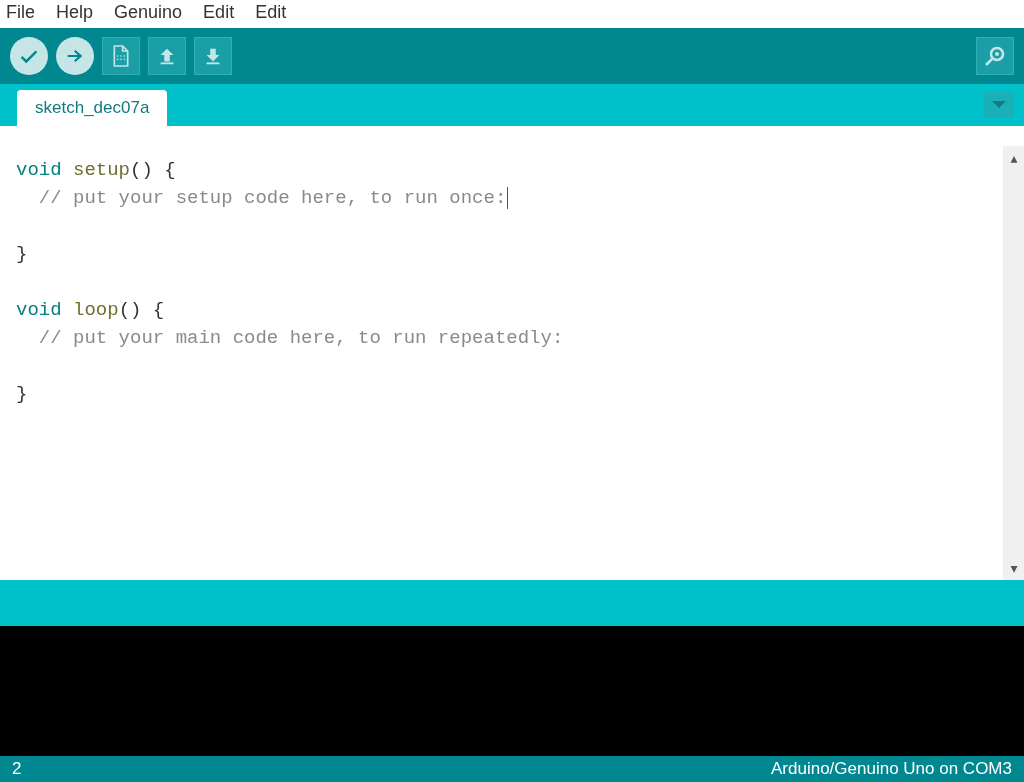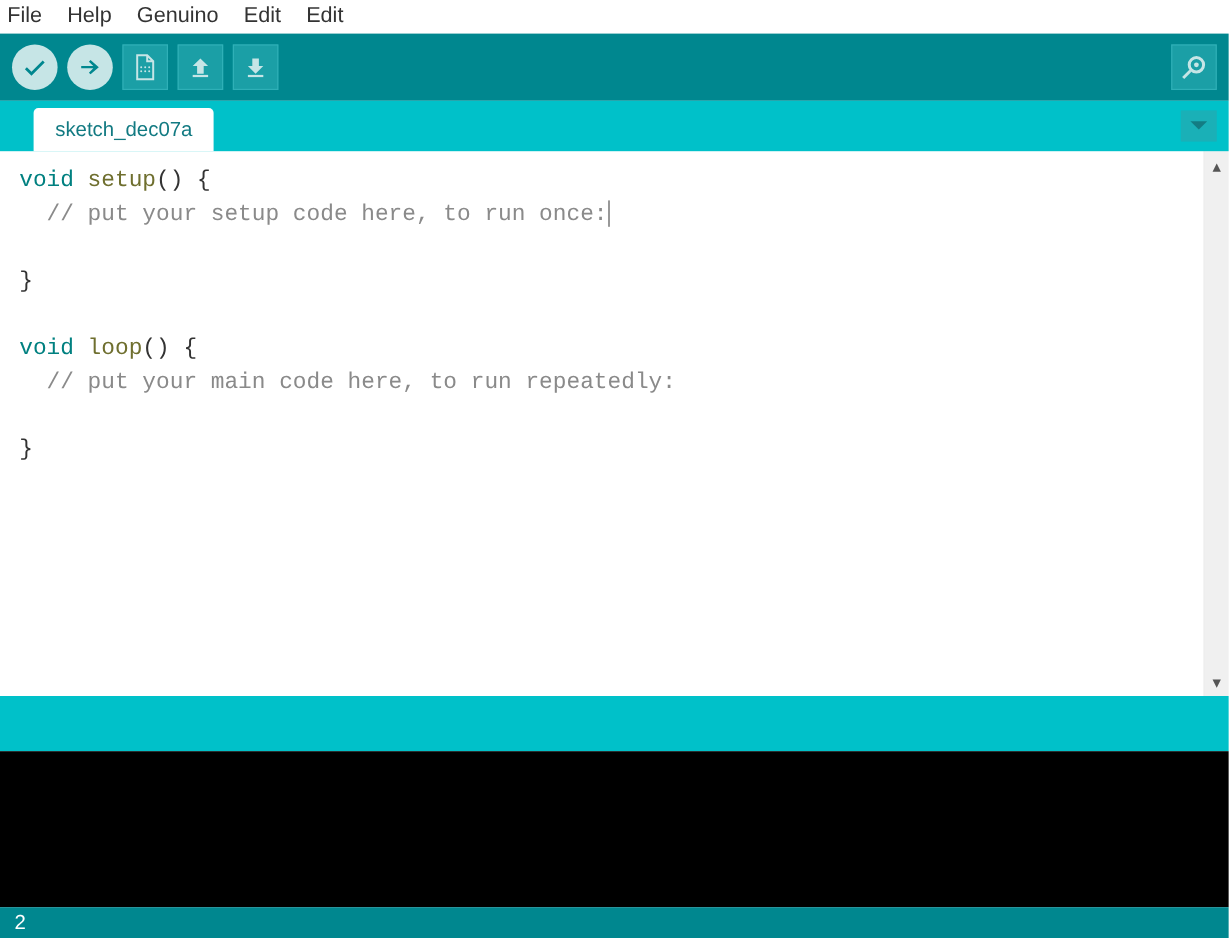--- a/index.html
+++ b/index.html
@@ -13,27 +13,27 @@
   
   .toolbar { background: #00878f; height: 56px; display: flex; align-items: center; padding: 0 10px; position: relative; }
   .tbtn { width: 38px; height: 38px; border-radius: 50%; background: #c6e5e6; margin-right: 8px; display: flex; align-items: center; justify-content: center; cursor: pointer; }
   .tbtn svg { fill: #00878f; }
   .tsq { width: 38px; height: 38px; background: #1b9fa6; margin-right: 8px; display: flex; align-items: center; justify-content: center; cursor: pointer; border: 1px solid #2fb0b7; }
   .tsq svg { fill: #c6e5e6; }
   .serial { margin-left: auto; width: 38px; height: 38px; background: #1b9fa6; display: flex; align-items: center; justify-content: center; cursor: pointer; border: 1px solid #2fb0b7; }
   .serial svg { fill: #c6e5e6; }
 
   
-  .tabbar { background: #00c1c9; height: 42px; display: flex; align-items: flex-end; padding: 0 10px 0 28px; position: relative; }
+  .tabbar { background: #00c1c9; height: 42px; display: flex; align-items: flex-end; padding: 0 10px 0 17px; position: relative; }
   .tab { background: #fff; color: #127a82; font-size: 17px; padding: 8px 18px; border-top-left-radius: 4px; border-top-right-radius: 4px; cursor: pointer; font-family: Arial, sans-serif; margin-top: 6px; }
   .tabmenu { position: absolute; right: 10px; top: 8px; width: 30px; height: 26px; background: #1ab0b7; display: flex; align-items: center; justify-content: center; cursor: pointer; }
   .tabmenu svg { fill: #137c83; }
 
   
-  .editor-wrap { flex: 1 1 auto; display: flex; background: #fff; min-height: 0; }
+  .editor-wrap { flex: 1 1 auto; display: flex; background: #fff; min-height: 0; margin-top: 20px; }
   .editor { flex: 1; padding: 10px 16px; font-family: "Courier New", monospace; font-size: 19px; line-height: 28px; white-space: pre; color: #333; overflow: hidden;}
   .kw { color: #008080; }
   .fn { color: #6f6f2f; }
   .cm { color: #8a8a8a; }
   .cursor { border-left: 1px solid #555; display: inline-block; height: 22px; vertical-align: middle; margin-left: 1px;}
   .vscroll { width: 21px; background: #f0f0f0; display: flex; flex-direction: column; justify-content: space-between; align-items: center; border-left: 1px solid #eee;}
   .vscroll .arrow { font-size: 14px; color: #555; padding: 4px 0; cursor: pointer;}
 
   
   .status-strip { background: #00c1c9; height: 46px; }
@@ -122,13 +122,14 @@
     <div class="arrow">▾</div>
   </div>
 </div>
 
 <div class="status-strip"></div>
 
 <div class="console"></div>
 
 <div class="footer">
   <span>2</span>
+  <span>Arduino/Genuino Uno on COM3</span>
 </div>
 
 </body></html>

